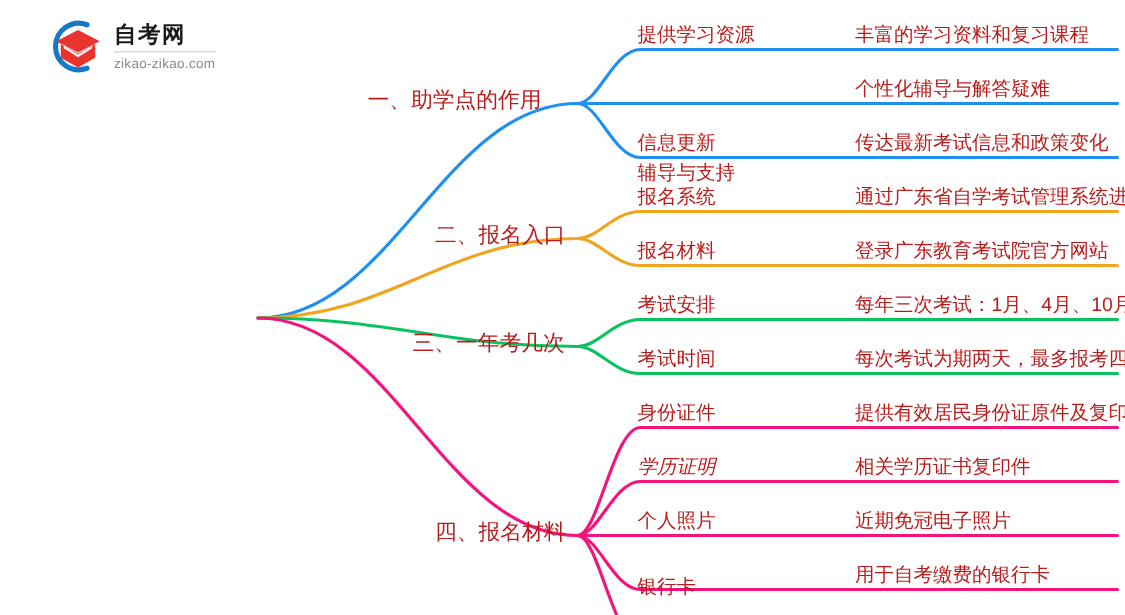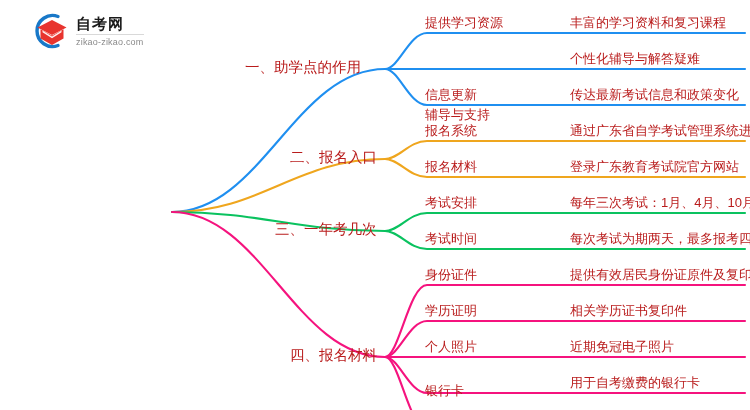--- a/index.html
+++ b/index.html
@@ -150,21 +150,21 @@
       <div class="node node-l2" style="left: 425px; top: 160px;">报名材料</div>
       <div class="node node-l3" style="left: 570px; top: 160px;">登录广东教育考试院官方网站</div>
       <div class="node node-l1" style="left: 290px; top: 150px;">二、报名入口</div>
       <div class="node node-l2" style="left: 425px; top: 196px;">考试安排</div>
       <div class="node node-l3" style="left: 570px; top: 196px;">每年三次考试：1月、4月、10月</div>
       <div class="node node-l2" style="left: 425px; top: 232px;">考试时间</div>
       <div class="node node-l3" style="left: 570px; top: 232px;">每次考试为期两天，最多报考四门</div>
       <div class="node node-l1" style="left: 275px; top: 222px;">三、一年考几次</div>
       <div class="node node-l2" style="left: 425px; top: 268px;">身份证件</div>
       <div class="node node-l3" style="left: 570px; top: 268px;">提供有效居民身份证原件及复印件</div>
-      <div class="node node-l2" style="left: 425px; top: 304px;">学历证明</div>
+      <div class="node node-l2" style="left: 425px; top: 304px; font-style: italic;">学历证明</div>
       <div class="node node-l3" style="left: 570px; top: 304px; text-align: right;">相关学历证书复印件</div>
       <div class="node node-l2" style="left: 425px; top: 340px;">个人照片</div>
       <div class="node node-l3" style="left: 570px; top: 340px;">近期免冠电子照片</div>
       <div class="node node-l2" style="left: 425px; top: 384px;">银行卡</div>
       <div class="node node-l3" style="left: 570px; top: 376px;">用于自考缴费的银行卡</div>
       <div class="node node-l1" style="left: 290px; top: 348px;">四、报名材料</div>
     </div>
 
 </div>
 

